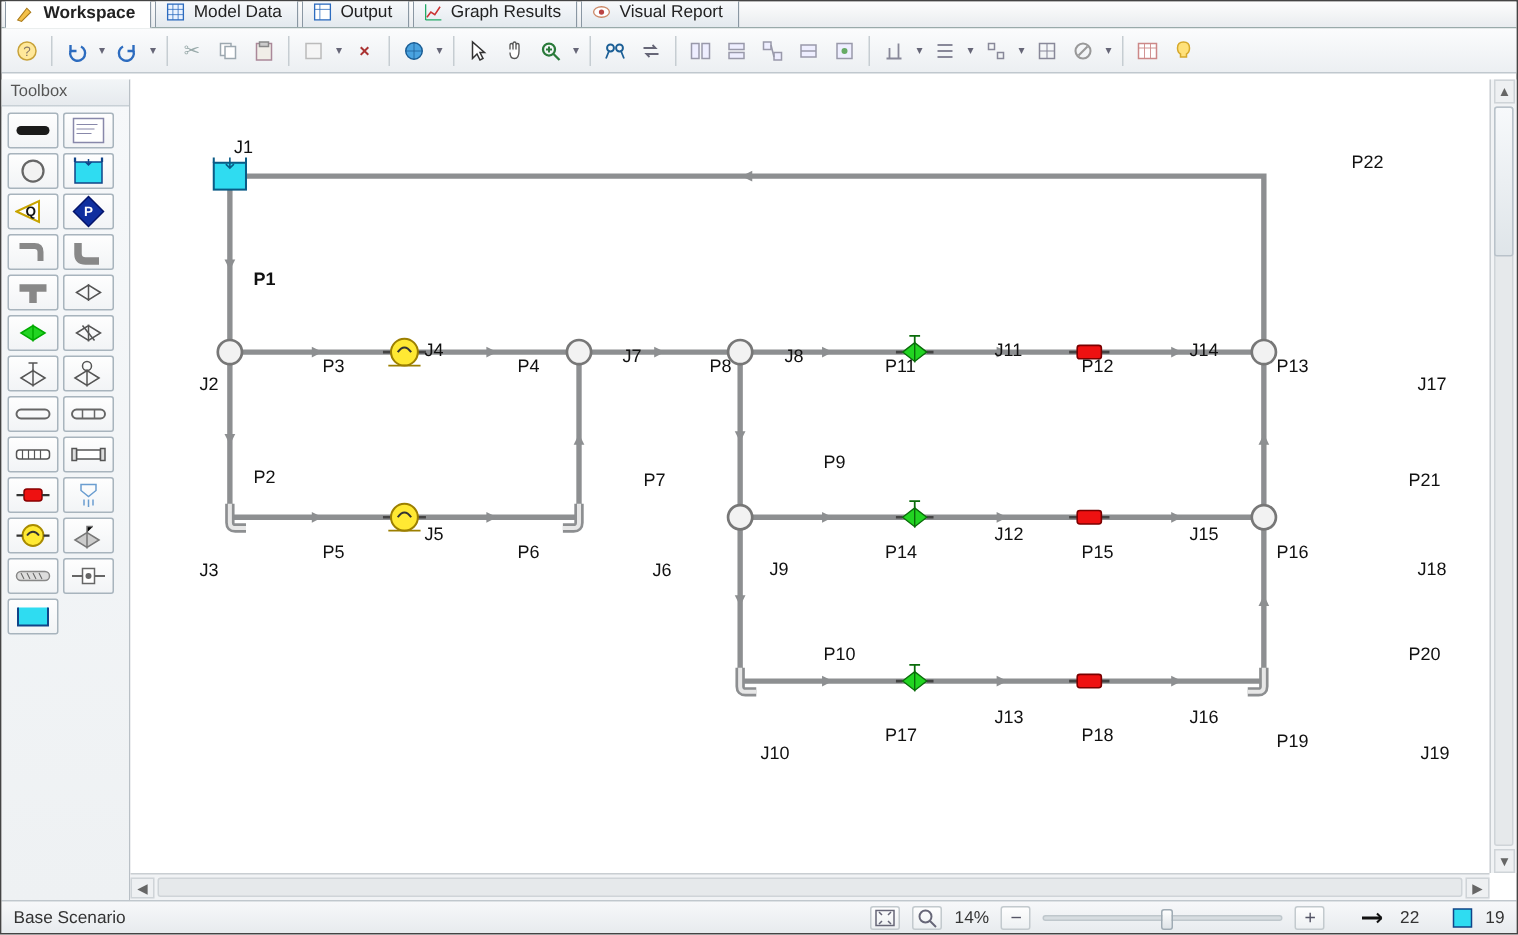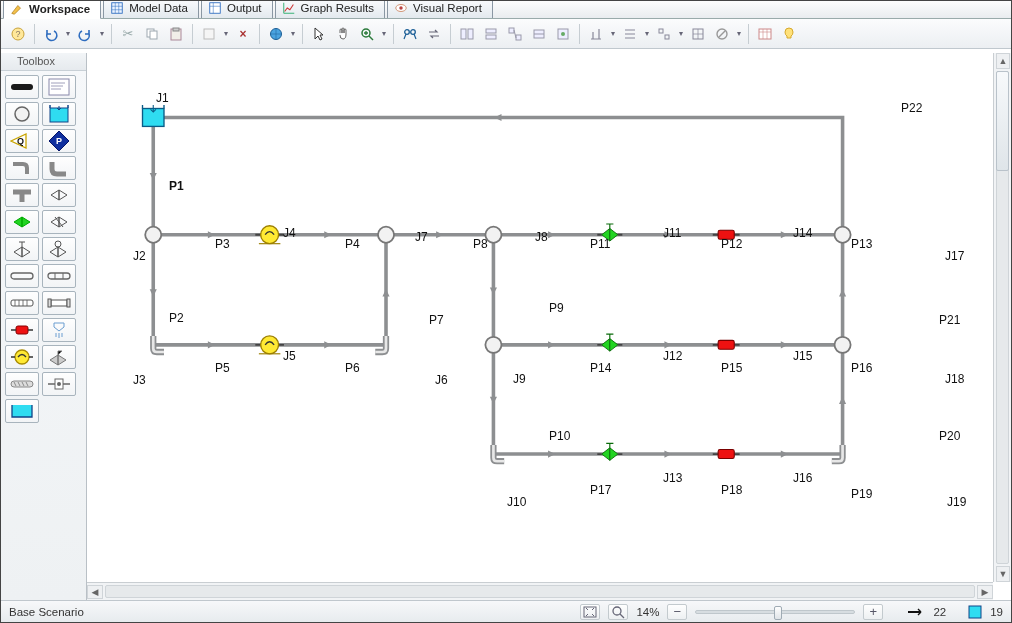--- a/index.html
+++ b/index.html
@@ -14,21 +14,21 @@
 
   
   .toolbar { height:30px; background:linear-gradient(#fbfcfd,#eceff2); border-bottom:1px solid #c0c8ce; display:flex; align-items:center; padding:0 6px; gap:2px; }
   .tb-btn { width:22px; height:22px; display:flex; align-items:center; justify-content:center; border:1px solid transparent; border-radius:2px; color:#345; cursor:pointer; }
   .tb-sep { width:1px; height:20px; background:#c6cdd2; margin:0 3px; }
   .tb-drop { width:8px; text-align:center; color:#667; font-size:8px; }
 
   
   .mainrow { position:absolute; top:52px; bottom:22px; left:0; right:0; display:flex; }
   .toolbox { width:86px; background:linear-gradient(#f6f8fa,#eef1f3); border-right:1px solid #b9c0c6; display:flex; flex-direction:column; }
-  .toolbox-title { height:18px; font-size:11px; color:#555; padding:2px 16px; border-bottom:1px solid #c8d0d6; background:linear-gradient(#f2f5f7,#e6eaee); }
+  .toolbox-title { height:18px; font-size:11px; color:#555; padding:2px 6px; border-bottom:1px solid #c8d0d6; background:linear-gradient(#f2f5f7,#e6eaee); }
   .tool-grid { padding:4px; display:flex; flex-wrap:wrap; gap:3px; align-content:flex-start; }
   .tool { width:34px; height:24px; border:1px solid #a8b4bd; border-radius:2px; background:linear-gradient(#fefefe,#f2f4f6); display:flex; align-items:center; justify-content:center; cursor:pointer; }
 
   .workspace { flex:1; position:relative; background:#fff; }
   .canvas { position:absolute; inset:0 18px 18px 0; overflow:hidden; }
   .hscroll { position:absolute; left:0; right:18px; bottom:0; height:18px; background:#f1f3f5; border-top:1px solid #c9ced2; }
   .hscroll .track { position:absolute; left:18px; right:18px; top:2px; bottom:2px; background:#e6e9eb; border:1px solid #cfd4d8; border-radius:2px; }
   .hscroll .arrow { position:absolute; top:2px; width:16px; height:14px; background:#eef0f2; border:1px solid #cfd4d8; display:flex; align-items:center; justify-content:center; font-size:9px; color:#666; }
   .hscroll .aL{left:0;} .hscroll .aR{right:0;}
   .vscroll { position:absolute; top:0; bottom:18px; right:0; width:18px; background:#f1f3f5; border-left:1px solid #c9ced2; }
@@ -572,21 +572,21 @@
         <div class="lbl" style="left: 852px; top: 376px;">P20</div>
         <div class="lbl" style="left: 852px; top: 260px;">P21</div>
         <div class="lbl" style="left: 814px; top: 48px;">P22</div>
         <div class="lbl" style="left: 69px; top: 38px;">J1</div>
         <div class="lbl" style="left: 46px; top: 196px;">J2</div>
         <div class="lbl" style="left: 46px; top: 320px;">J3</div>
         <div class="lbl" style="left: 196px; top: 173px;">J4</div>
         <div class="lbl" style="left: 196px; top: 296px;">J5</div>
         <div class="lbl" style="left: 348px; top: 320px;">J6</div>
         <div class="lbl" style="left: 328px; top: 177px;">J7</div>
-        <div class="lbl" style="left: 448px; top: 177px; text-align: right;">J8</div>
+        <div class="lbl" style="left: 436px; top: 177px; text-align: right;">J8</div>
         <div class="lbl" style="left: 426px; top: 319px;">J9</div>
         <div class="lbl" style="left: 420px; top: 442px;">J10</div>
         <div class="lbl" style="left: 576px; top: 173px;">J11</div>
         <div class="lbl" style="left: 576px; top: 296px;">J12</div>
         <div class="lbl" style="left: 576px; top: 418px; text-align: center;">J13</div>
         <div class="lbl" style="left: 706px; top: 173px;">J14</div>
         <div class="lbl" style="left: 706px; top: 296px;">J15</div>
         <div class="lbl" style="left: 706px; top: 418px;">J16</div>
         <div class="lbl" style="left: 858px; top: 196px; text-align: center;">J17</div>
         <div class="lbl" style="left: 858px; top: 319px;">J18</div>

